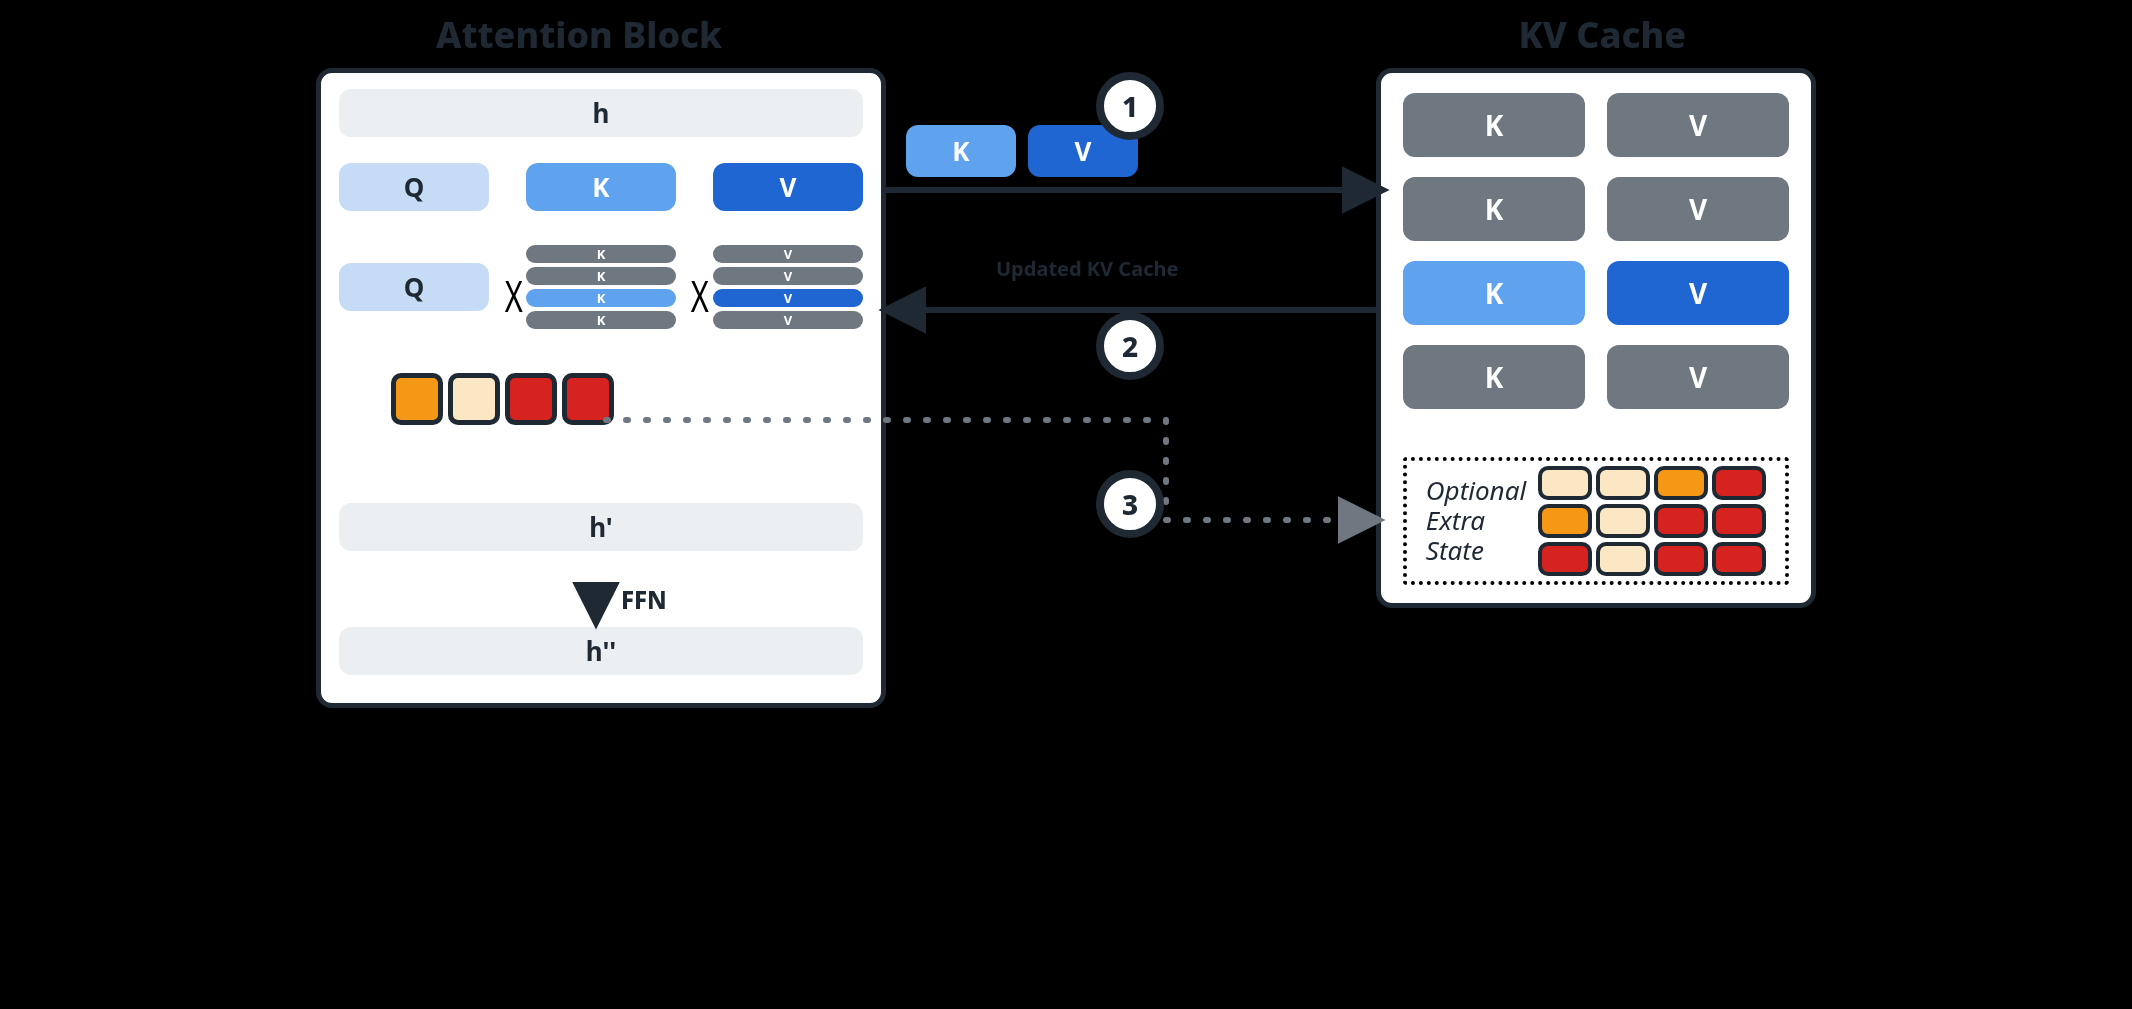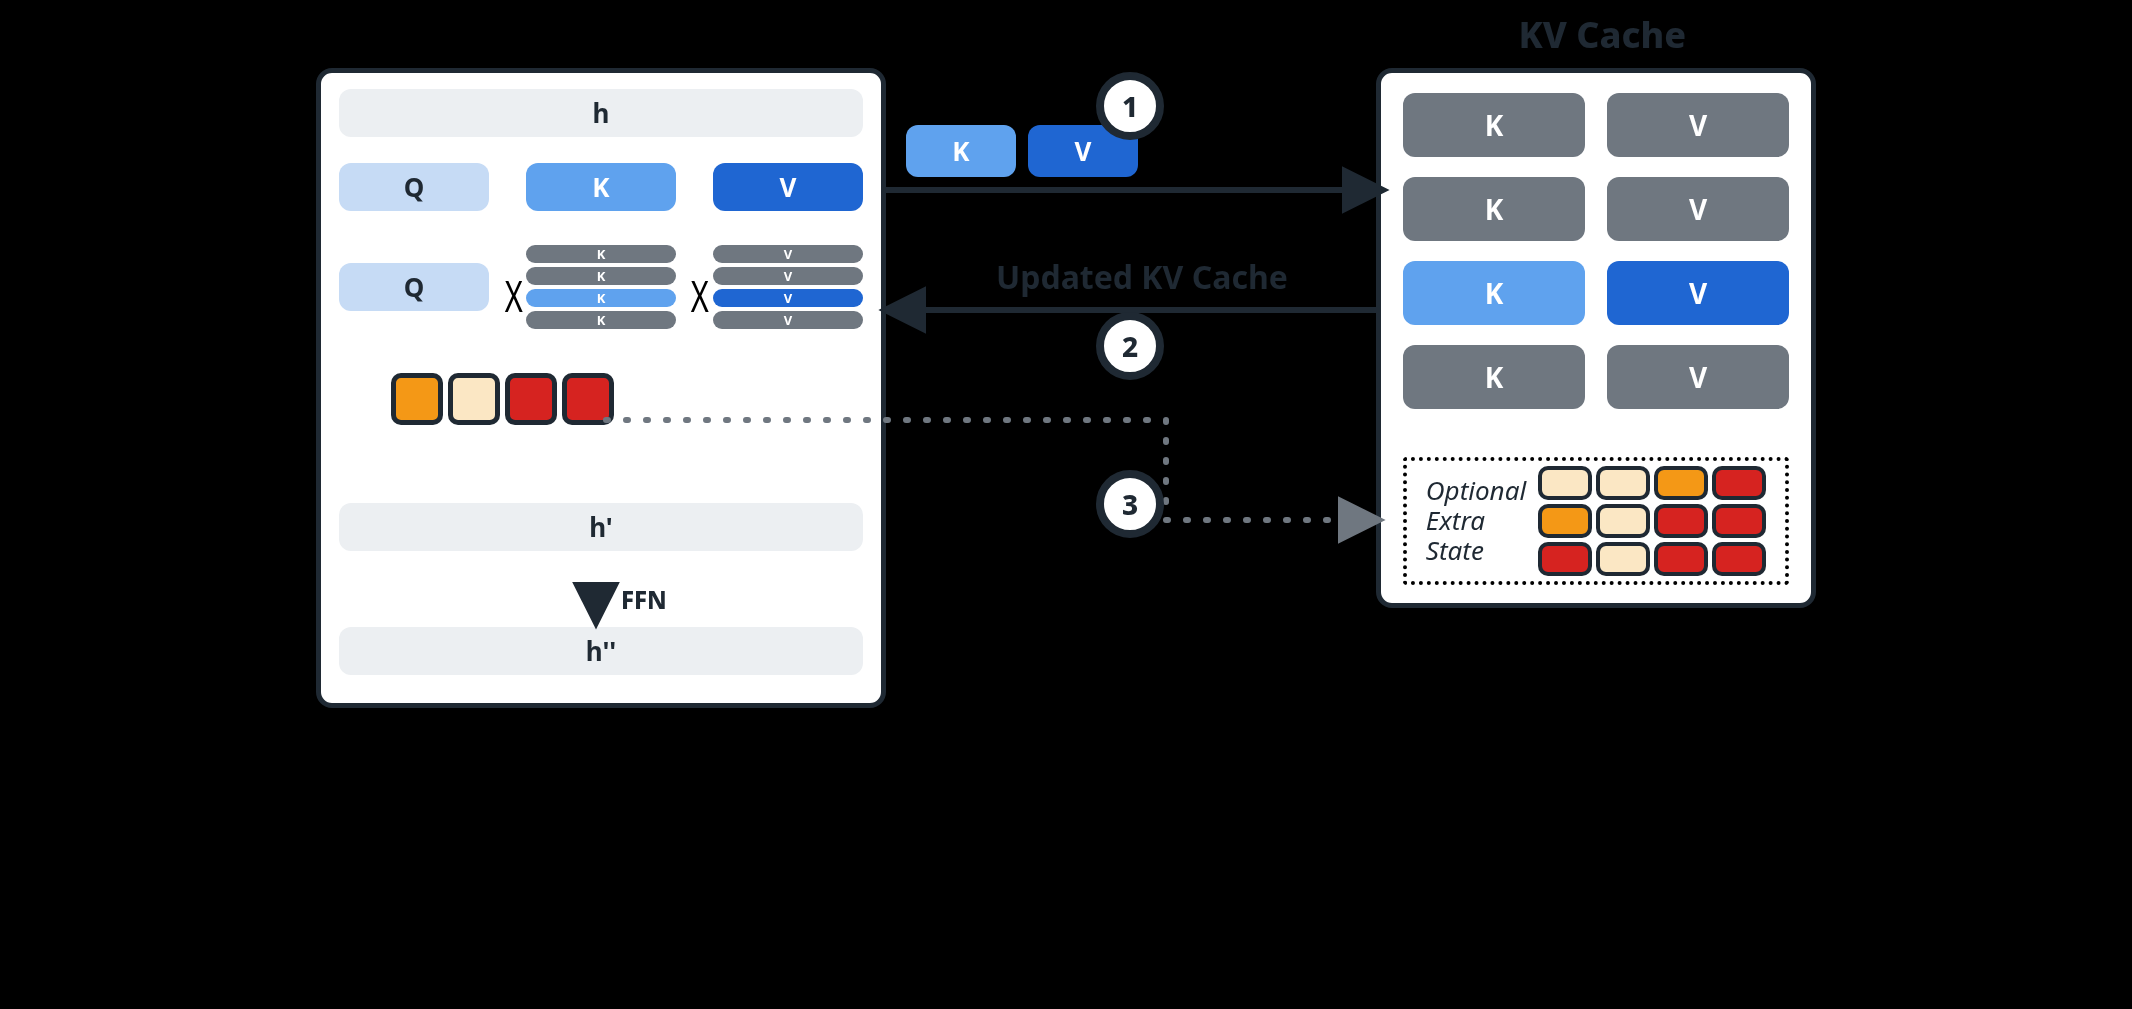--- a/index.html
+++ b/index.html
@@ -154,21 +154,21 @@
     background:#fff;
     border:8px solid var(--dark);
     display:flex;align-items:center;justify-content:center;
     font-weight:800;font-size:28px;
     color:var(--dark);
     z-index:5;
   }
 
   .midlabel{
     position:absolute;
-    font-weight:700; font-size:32px;
+    font-weight:700; font-size:20px;
     color:var(--dark);
   }
 
   
   svg.arrows{
     position:absolute;inset:0;
     width:100%;height:100%;
     pointer-events:none;
     z-index:1;
   }
@@ -179,20 +179,21 @@
     display:flex; gap:12px;
     z-index:4;
   }
   .float-kv .pill{ position:static; width:110px;height:52px;font-size:26px;}
 </style>
 </head>
 <body>
 
 <div class="stage">
 
+  <div class="title" style="left:140px;top:10px;">Attention Block</div>
   <div class="title" style="right:150px;top:10px;">KV Cache</div>
 
   <svg class="arrows" viewBox="0 0 1540 730">
     <defs>
       <marker id="ah" viewBox="0 0 10 10" refX="8" refY="5" markerWidth="8" markerHeight="8" orient="auto-start-reverse">
         <path d="M0 0 L10 5 L0 10 z" fill="#1f2933"></path>
       </marker>
       <marker id="ahg" viewBox="0 0 10 10" refX="8" refY="5" markerWidth="8" markerHeight="8" orient="auto-start-reverse">
         <path d="M0 0 L10 5 L0 10 z" fill="#6f7780"></path>
       </marker>

